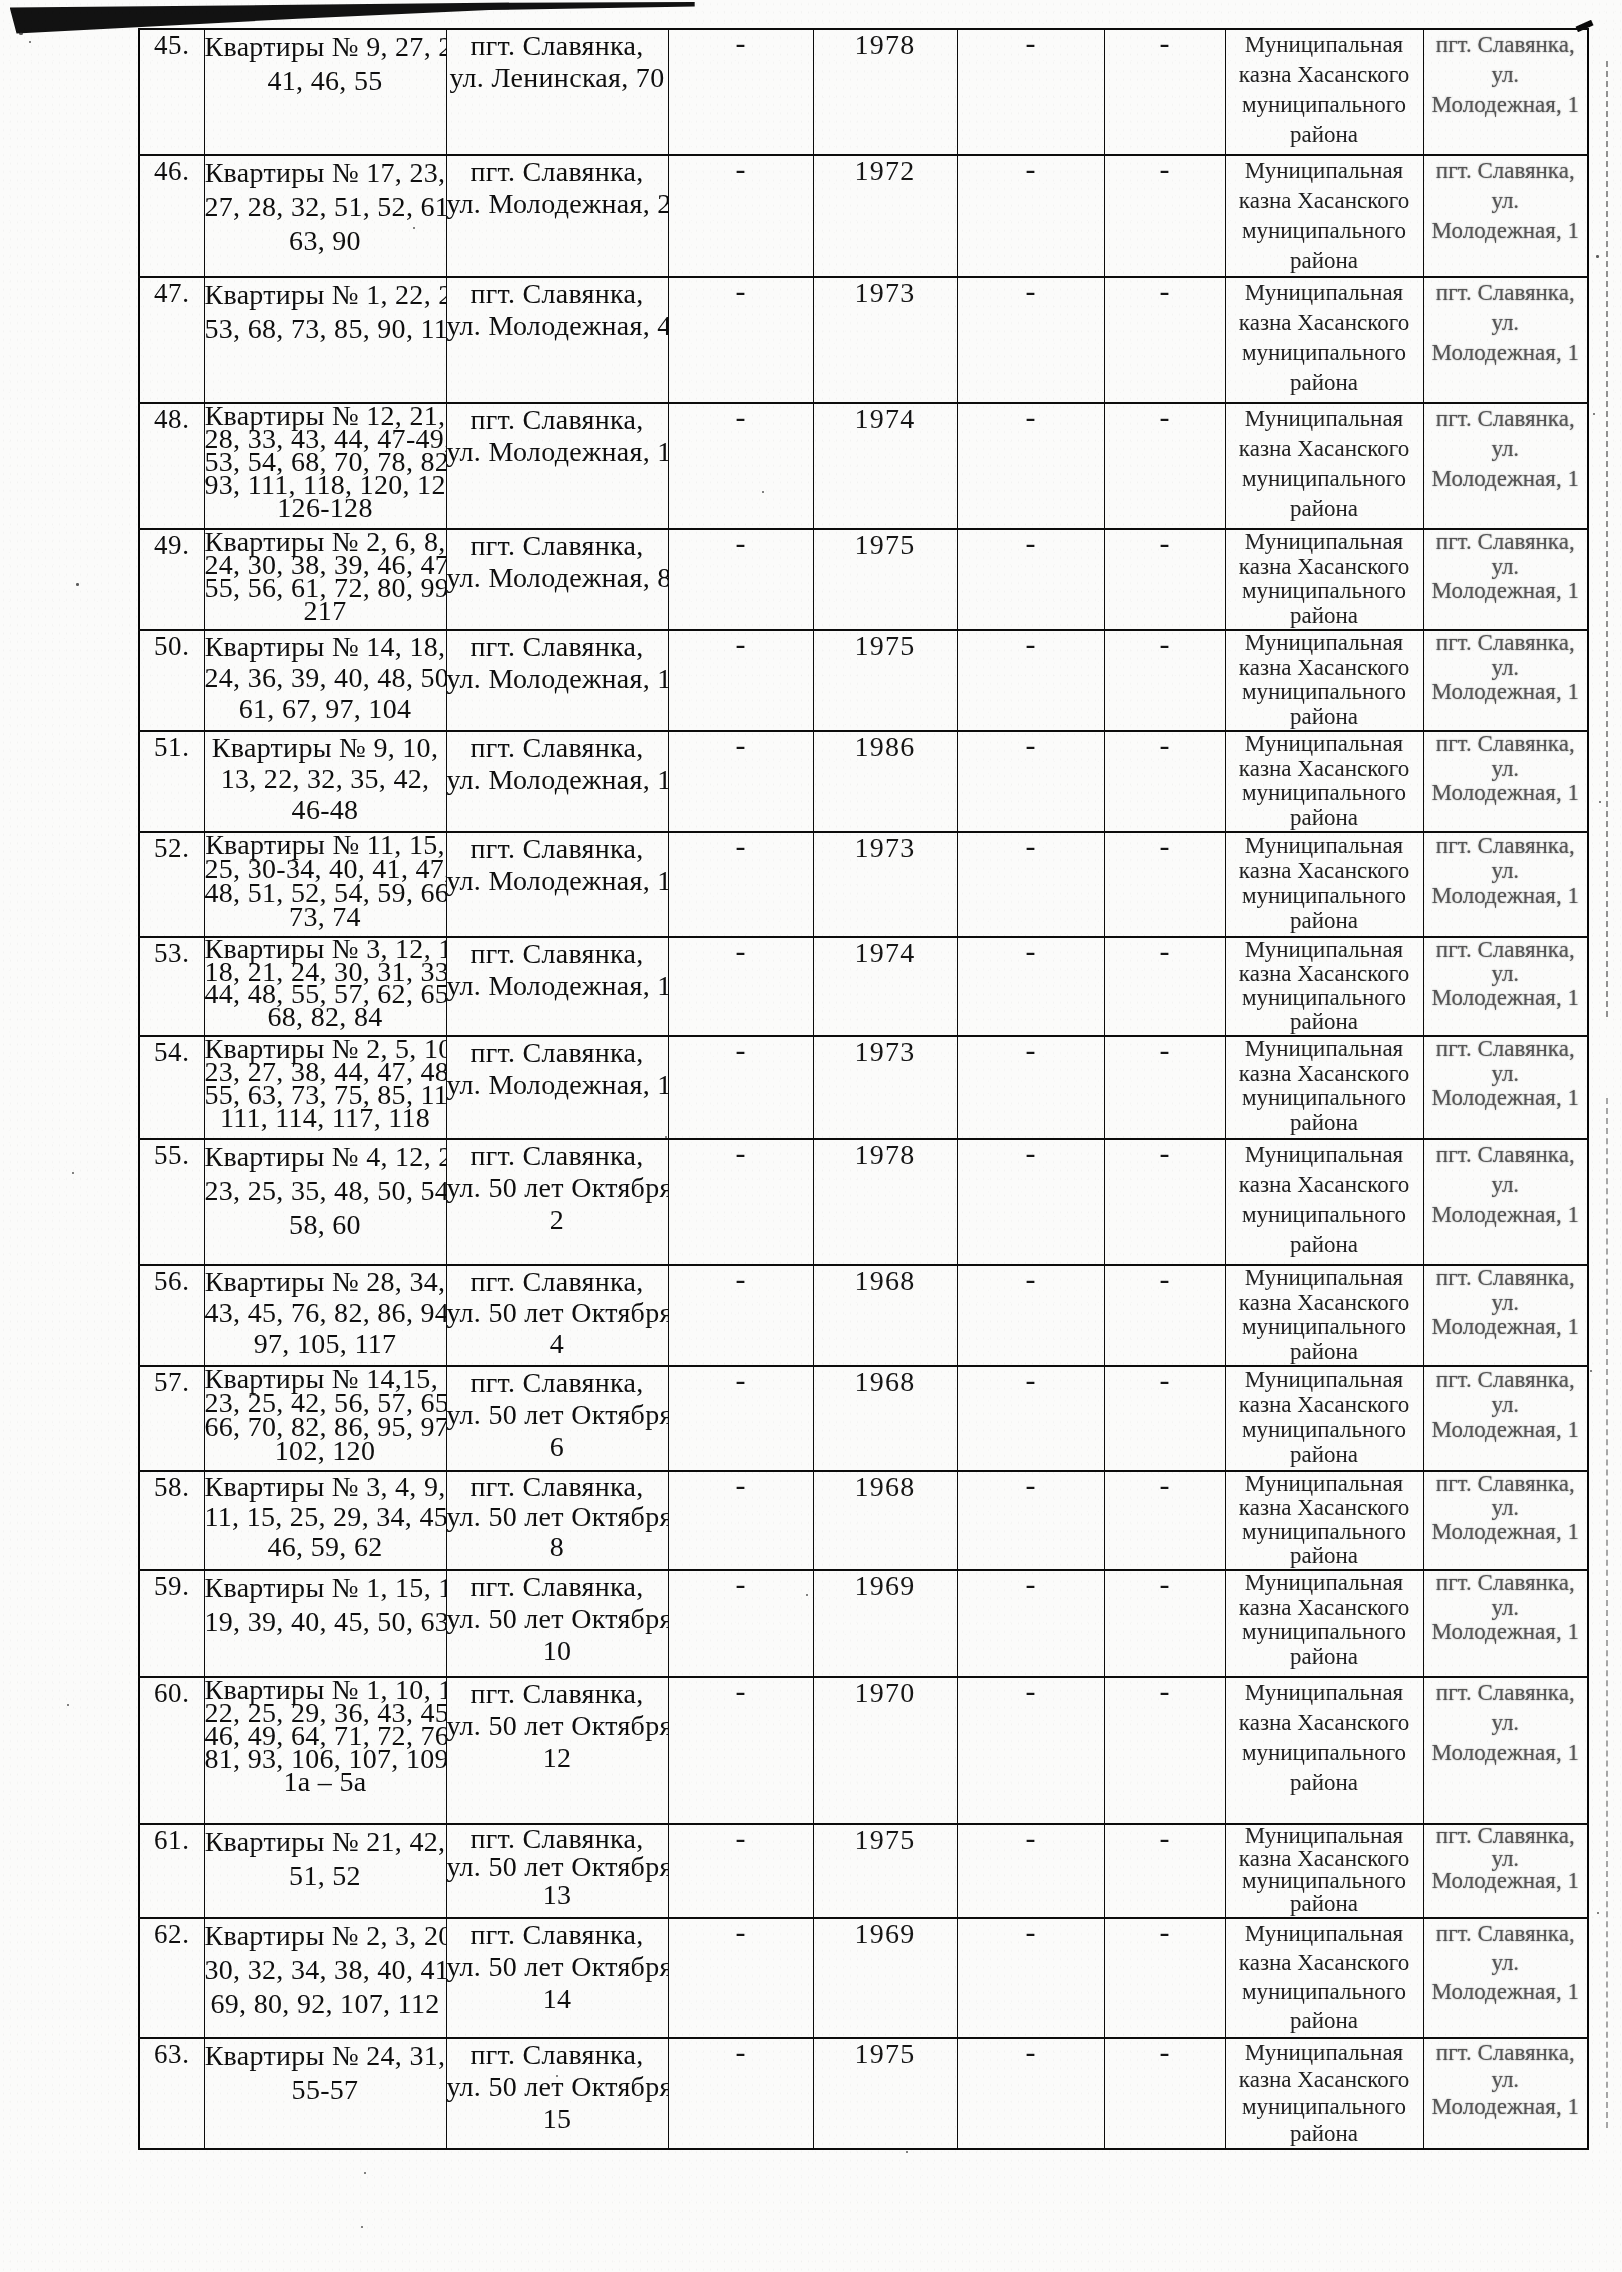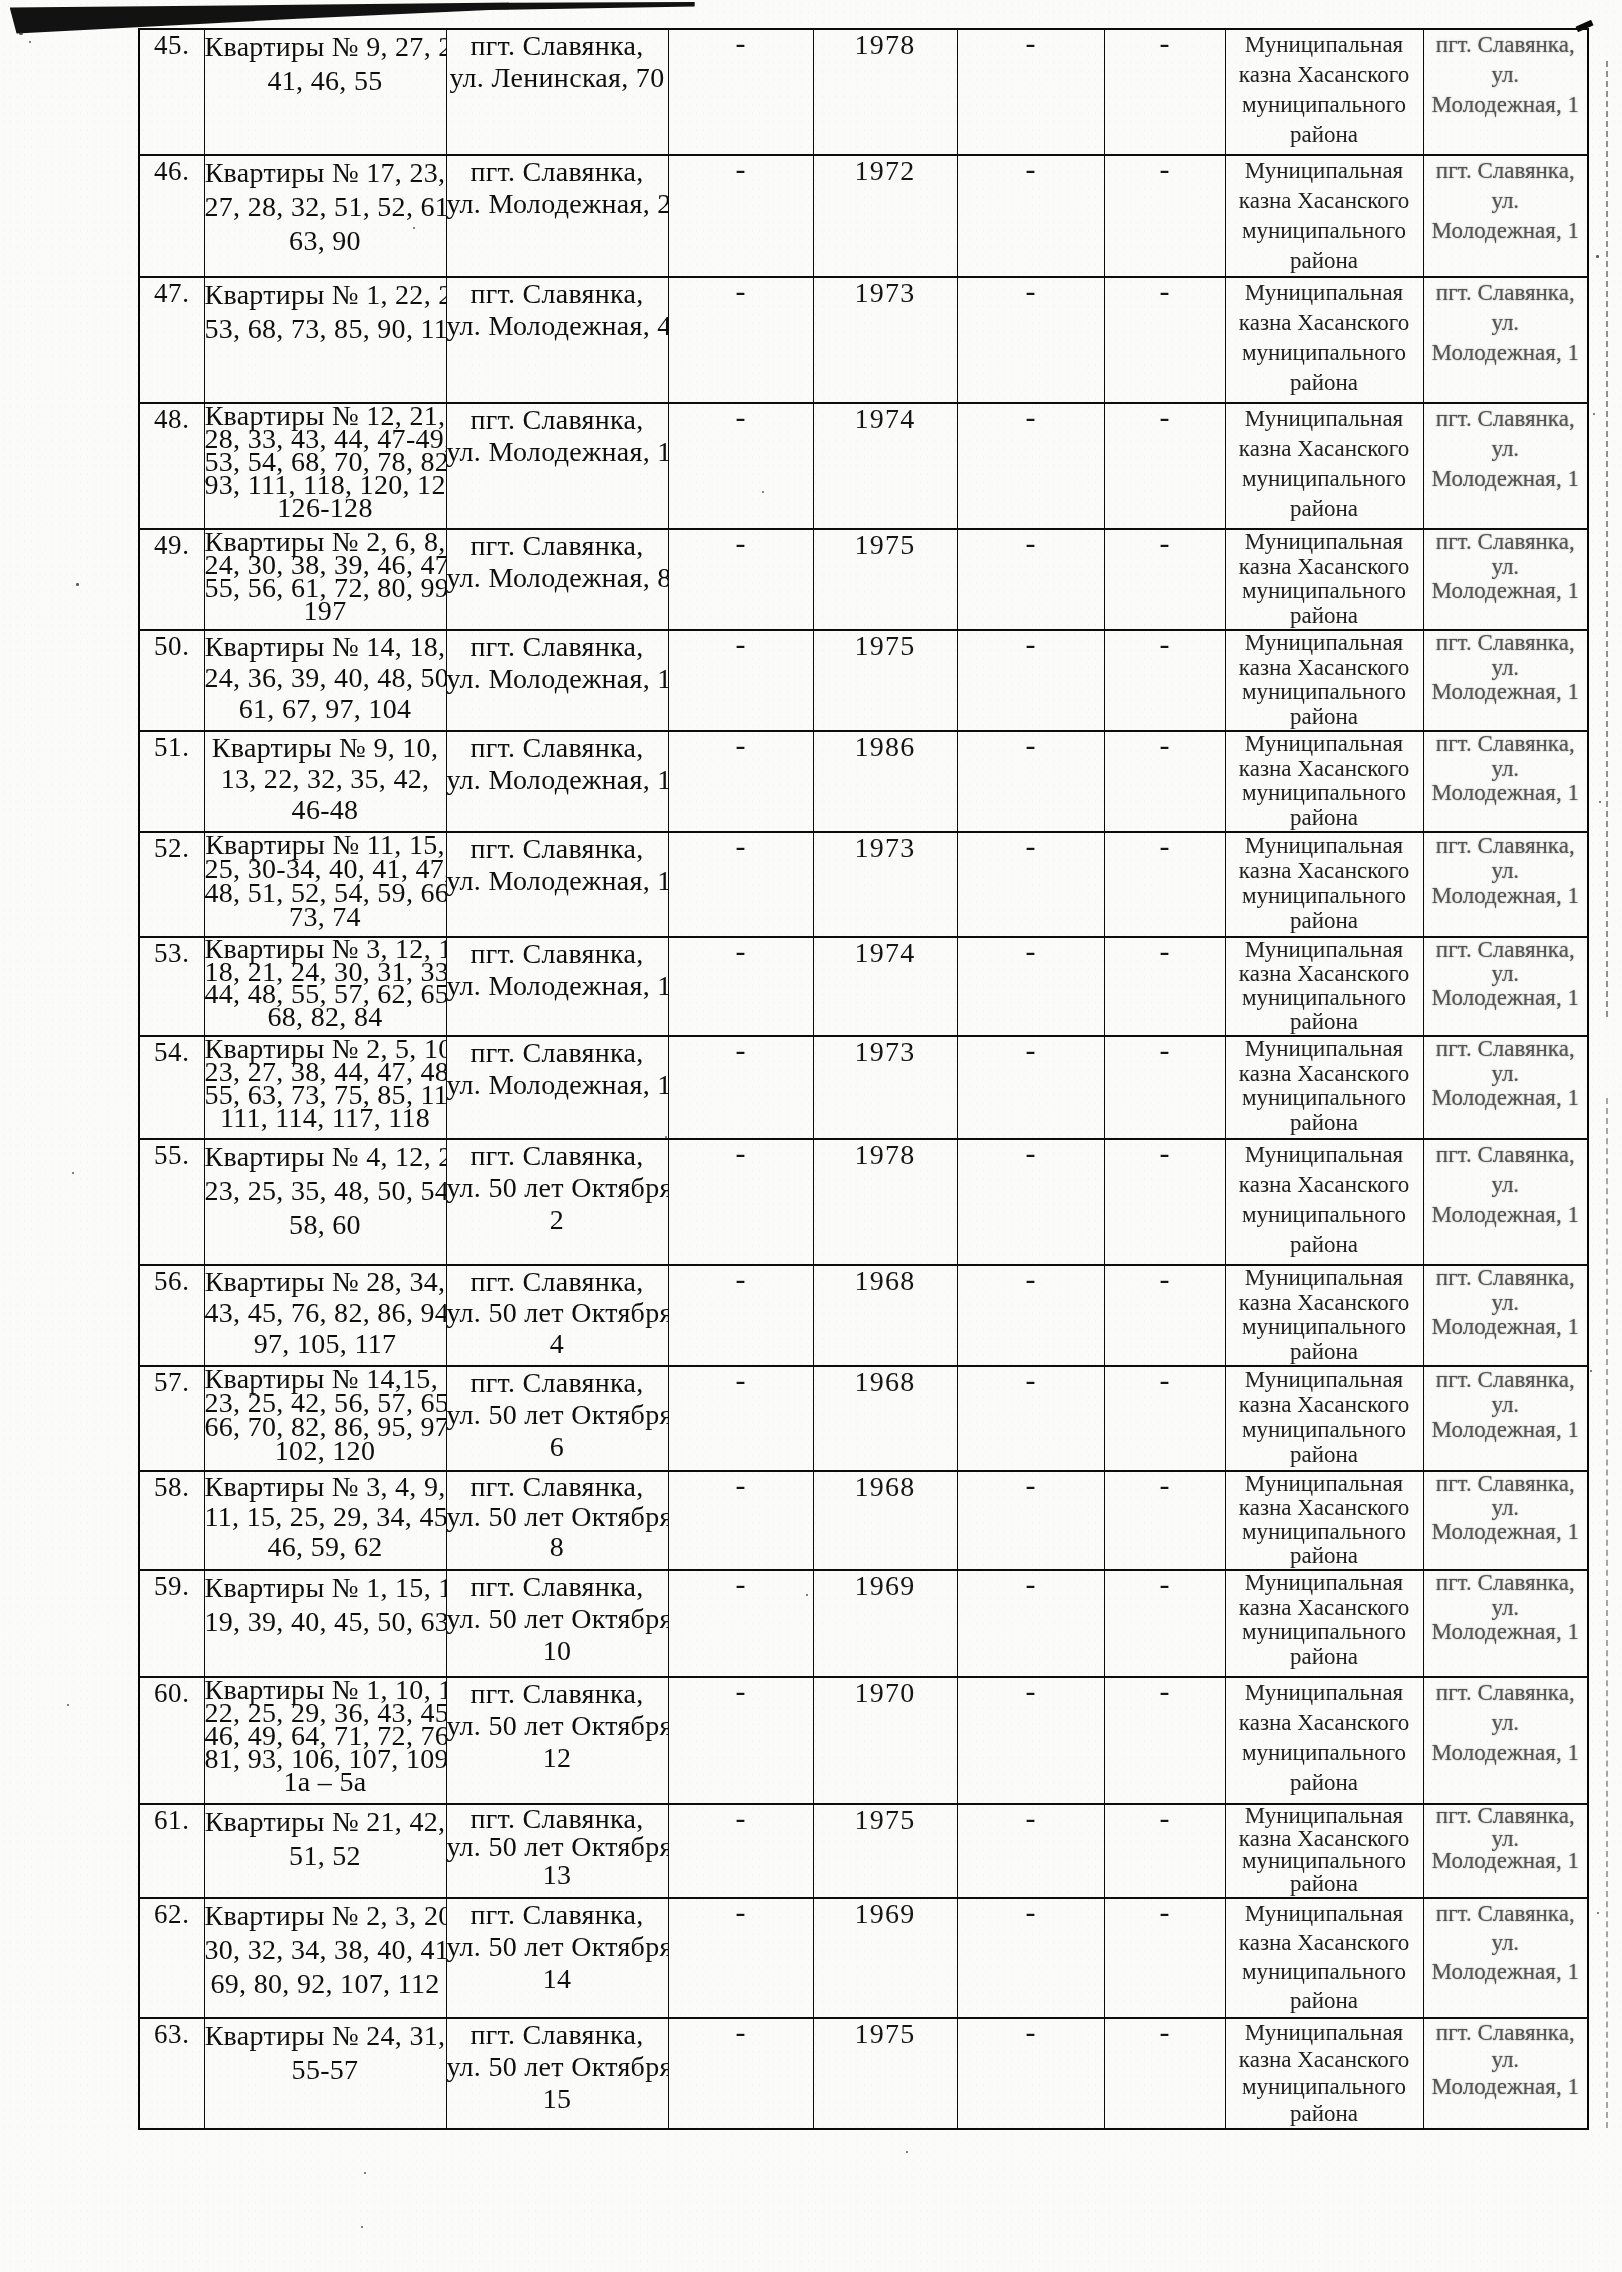--- a/index.html
+++ b/index.html
@@ -303,21 +303,21 @@
     <td class="c-num">
             <div class="lines">
               <div style="line-height: 31px;">49.</div>
             </div>
           </td>
     <td class="c-apt">
             <div class="lines">
               <div style="line-height: 23px;">Квартиры № 2, 6, 8,</div>
               <div style="line-height: 23px;">24, 30, 38, 39, 46, 47,</div>
               <div style="line-height: 23px;">55, 56, 61, 72, 80, 99,</div>
-              <div style="line-height: 23px;">197</div>
+              <div style="line-height: 23px;">217</div>
             </div>
           </td>
     <td class="c-addr">
             <div class="lines">
               <div style="line-height: 32px;">пгт. Славянка,</div>
               <div style="line-height: 32px;">ул. Молодежная, 8</div>
             </div>
           </td>
     <td class="c-dash">
             <div class="lines">
@@ -906,21 +906,21 @@
             </div>
           </td>
     <td class="c-owner-addr">
             <div class="lines">
               <div style="line-height: 24.5px;">пгт. Славянка,</div>
               <div style="line-height: 24.5px;">ул.</div>
               <div style="line-height: 24.5px;">Молодежная, 1</div>
             </div>
           </td>
   </tr>
-        <tr style="height: 127px; padding-left: 48px;">
+        <tr style="height: 147px; padding-left: 48px;">
     <td class="c-num">
             <div class="lines">
               <div style="line-height: 31px;">60.</div>
             </div>
           </td>
     <td class="c-apt">
             <div class="lines">
               <div style="line-height: 23px;">Квартиры № 1, 10, 15,</div>
               <div style="line-height: 23px;">22, 25, 29, 36, 43, 45,</div>
               <div style="line-height: 23px;">46, 49, 64, 71, 72, 76,</div>

